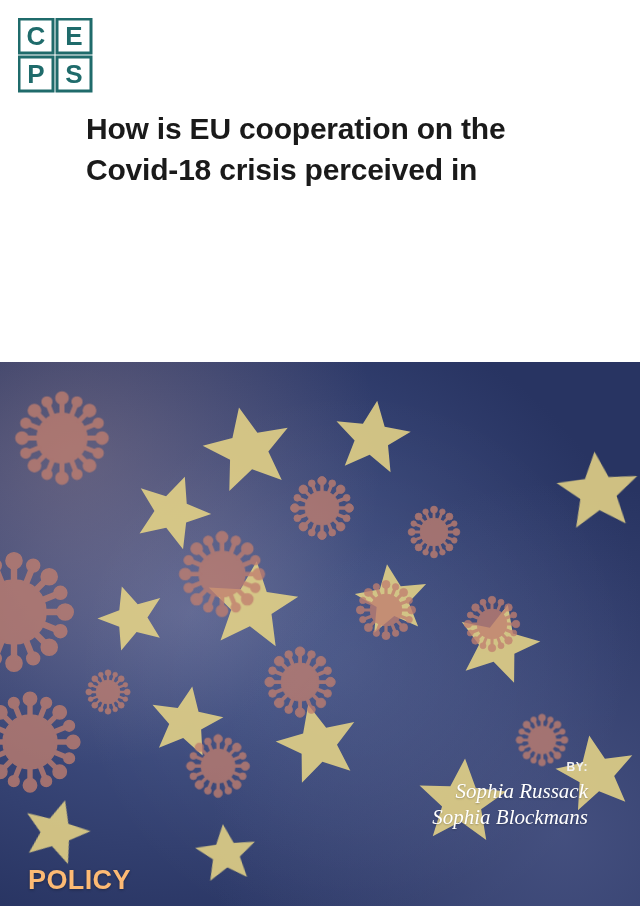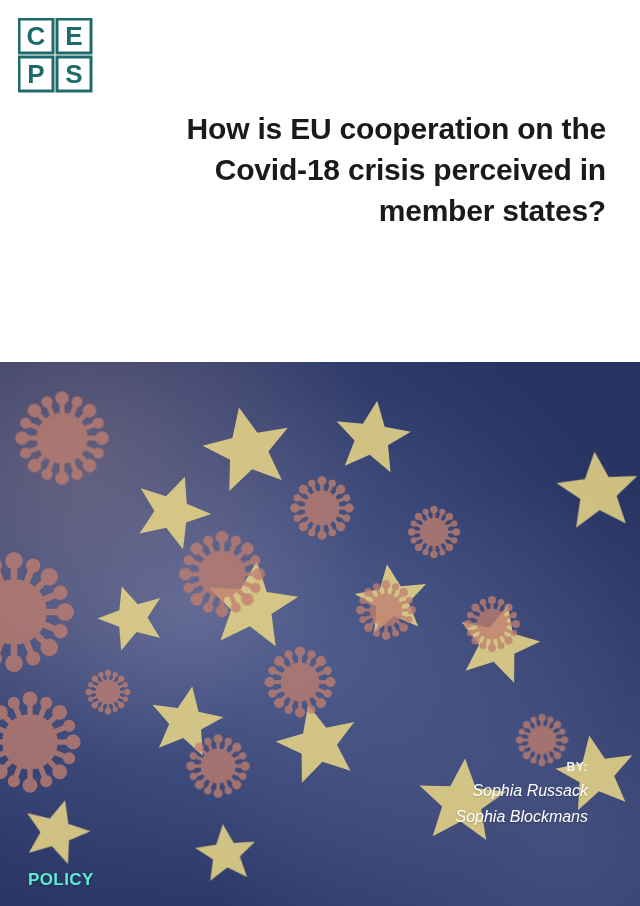--- a/index.html
+++ b/index.html
@@ -31,21 +31,20 @@
     height: 76px;
   }
   .logo svg { display: block; }
 
   
   .title-block {
     position: absolute;
     top: 108px;
     left: 86px;
     width: 520px;
-    text-align: right;
   }
   .title-line {
     font-family: "Liberation Sans", sans-serif;
     font-weight: bold;
     font-size: 30px;
     line-height: 41px;
     color: #1a1a1a;
     letter-spacing: -0.2px;
     white-space: nowrap;
   }
@@ -93,42 +92,42 @@
   }
   .by-label {
     font-family: "Liberation Sans", sans-serif;
     font-size: 12px;
     font-weight: bold;
     letter-spacing: 0.6px;
     color: #f2f2f2;
     margin-bottom: 4px;
   }
   .author {
-    font-family: Liberation Sans, sans-serif;
+    font-family: Liberation Serif, serif;
     font-style: italic;
-    font-size: 16px;
+    font-size: 21px;
     line-height: 26px;
     color: #ffffff;
     text-shadow: 0 1px 2px rgba(0,0,0,0.25);
   }
 
   
   .doc-type {
     position: absolute;
     left: 28px;
     bottom: 22px;
     z-index: 6;
   }
   .doc-type span {
     display: block;
     font-family: "Liberation Sans", sans-serif;
     font-weight: bold;
-    font-size: 17px;
+    font-size: 27px;
     line-height: 32px;
-    color: #5eead4;
+    color: #fdba74;
     letter-spacing: 0.4px;
     text-shadow: 0 1px 3px rgba(0,0,0,0.30);
   }
 </style>
 </head>
 <body>
 
 <div class="page">
 
   <div class="logo">
@@ -140,21 +139,20 @@
       <text x="18" y="27" font-family="Liberation Sans, sans-serif" font-size="26" font-weight="bold" fill="#1f6b6b" text-anchor="middle">C</text>
       <text x="56" y="27" font-family="Liberation Sans, sans-serif" font-size="26" font-weight="bold" fill="#1f6b6b" text-anchor="middle">E</text>
       <text x="18" y="65" font-family="Liberation Sans, sans-serif" font-size="26" font-weight="bold" fill="#1f6b6b" text-anchor="middle">P</text>
       <text x="56" y="65" font-family="Liberation Sans, sans-serif" font-size="26" font-weight="bold" fill="#1f6b6b" text-anchor="middle">S</text>
     </svg>
   </div>
 
   <div class="title-block">
     <div class="title-line">How is EU cooperation on the</div>
     <div class="title-line">Covid-18 crisis perceived in</div>
-    <div class="title-line">member states?</div>
   </div>
 
   <div class="cover">
     <div class="cover-bg"></div>
     <div class="cover-haze"></div>
 
     <svg class="art" viewBox="0 0 640 544" aria-hidden="true">
       <defs>
         <g id="star">
           <polygon points="0,-30 8.8,-10.3 30,-9.3 13.5,4 18.5,25 0,13.5 -18.5,25 -13.5,4 -30,-9.3 -8.8,-10.3"></polygon>

